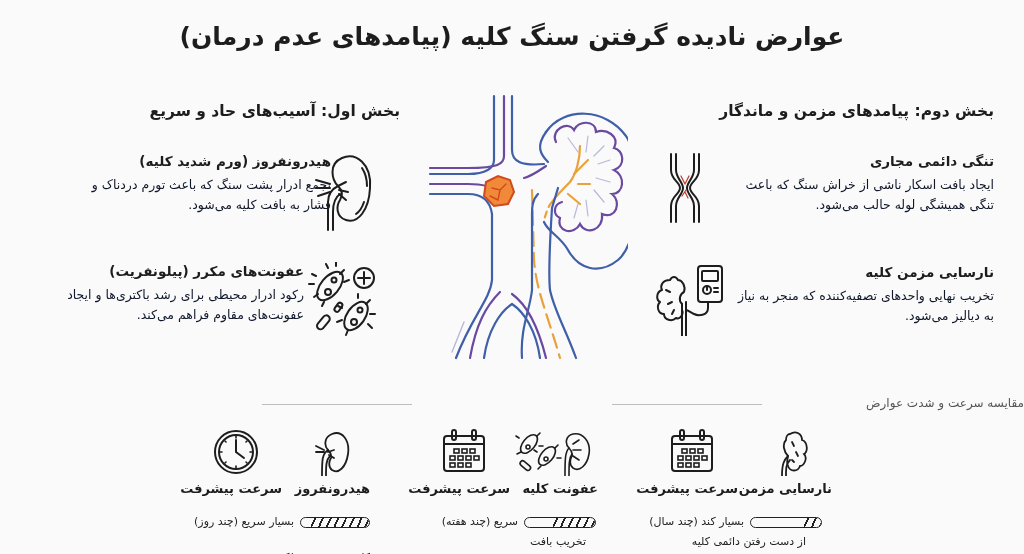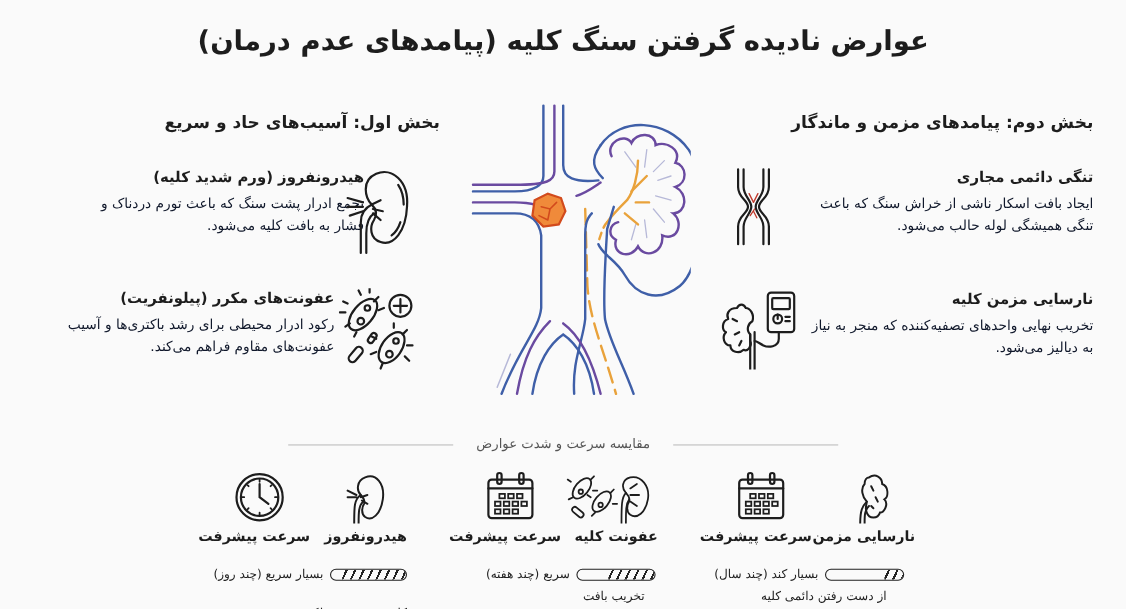--- a/index.html
+++ b/index.html
@@ -6,21 +6,21 @@
   html, body { width: 1024px; height: 554px; background: #fafafa; overflow: hidden; }
   body { font-family: "DejaVu Sans", "Liberation Sans", sans-serif; color: #1d1d1d; position: relative; }
   .title { position: absolute; top: 22px; left: 0; width: 1024px; text-align: center; font-size: 25px; font-weight: bold; direction: rtl; letter-spacing: -0.5px; }
   .sec-title { position: absolute; font-size: 15.5px; font-weight: bold; direction: rtl; white-space: nowrap; }
   .item { position: absolute; direction: rtl; }
   .item h3 { font-size: 13.5px; font-weight: bold; margin-bottom: 6px; white-space: nowrap; }
   .item p { font-size: 12.5px; line-height: 20px; color: #0f172a; text-align: right; }
   .ico { position: absolute; }
   .ico svg { display: block; }
   .divider { position: absolute; top: 404px; height: 1px; background: #bdbdbd; }
-  .cmp-title { position: absolute; top: 396px; left: 0; width: 1024px; text-align: center; font-size: 12px; color: #555; direction: rtl; }
+  .cmp-title { position: absolute; top: 396px; left: 0; width: 1024px; text-align: right; font-size: 12px; color: #555; direction: rtl; }
   .cmp-label { position: absolute; font-size: 13px; font-weight: bold; direction: rtl; white-space: nowrap; text-align: left; }
   .cmp-text { position: absolute; font-size: 11px; direction: rtl; white-space: nowrap; color: #222; text-align: right; }
   .bar { position: absolute; height: 11px; border: 1.6px solid #222; border-radius: 6px; overflow: hidden; }
   .bar .fill { position: absolute; right: 0; top: 0; bottom: 0;
      background: repeating-linear-gradient(115deg, transparent 0 3px, #222 3px 4.8px, transparent 4.8px 7px); }
 </style>
 </head>
 <body>
 
 <div>
@@ -44,21 +44,21 @@
         <path d="M27 40 L36 42"></path>
         <path d="M27 44 L34 50"></path>
       <path d="M4 30 L18 34"></path>
         <path d="M4 38 L18 38"></path>
         <path d="M6 46 L18 42"></path>
     </svg>
   </div>
 
   <div class="item" style="top:263px; right:720px; width:250px;">
     <h3>عفونت‌های مکرر (پیلونفریت)</h3>
-    <p>رکود ادرار محیطی برای رشد باکتری‌ها و آسیب عفونت‌های مقاوم فراهم می‌کند.</p>
+    <p>رکود ادرار محیطی برای رشد باکتری‌ها و ایجاد عفونت‌های مقاوم فراهم می‌کند.</p>
   </div>
   <div class="ico" style="left:308px; top:262px;">
     <svg width="72" height="76" viewBox="0 0 72 76" fill="none" stroke="#1d1d1d" stroke-width="2" stroke-linecap="round">
       <ellipse cx="22" cy="24" rx="9" ry="17" transform="rotate(40 22 24)"></ellipse>
       <circle cx="20" cy="30" r="3"></circle>
         <circle cx="26" cy="18" r="2.5"></circle>
       <path d="M8 14 L4 12 M6 22 L1 22 M10 32 L6 35 M16 40 L14 44 M32 12 L36 8 M36 20 L41 18 M28 4 L28 0 M20 6 L18 2"></path>
       <circle cx="56" cy="16" r="10"></circle>
         <path d="M56 10 L56 22 M50 16 L62 16"></path>
       <ellipse cx="48" cy="54" rx="9" ry="16" transform="rotate(35 48 54)"></ellipse>

